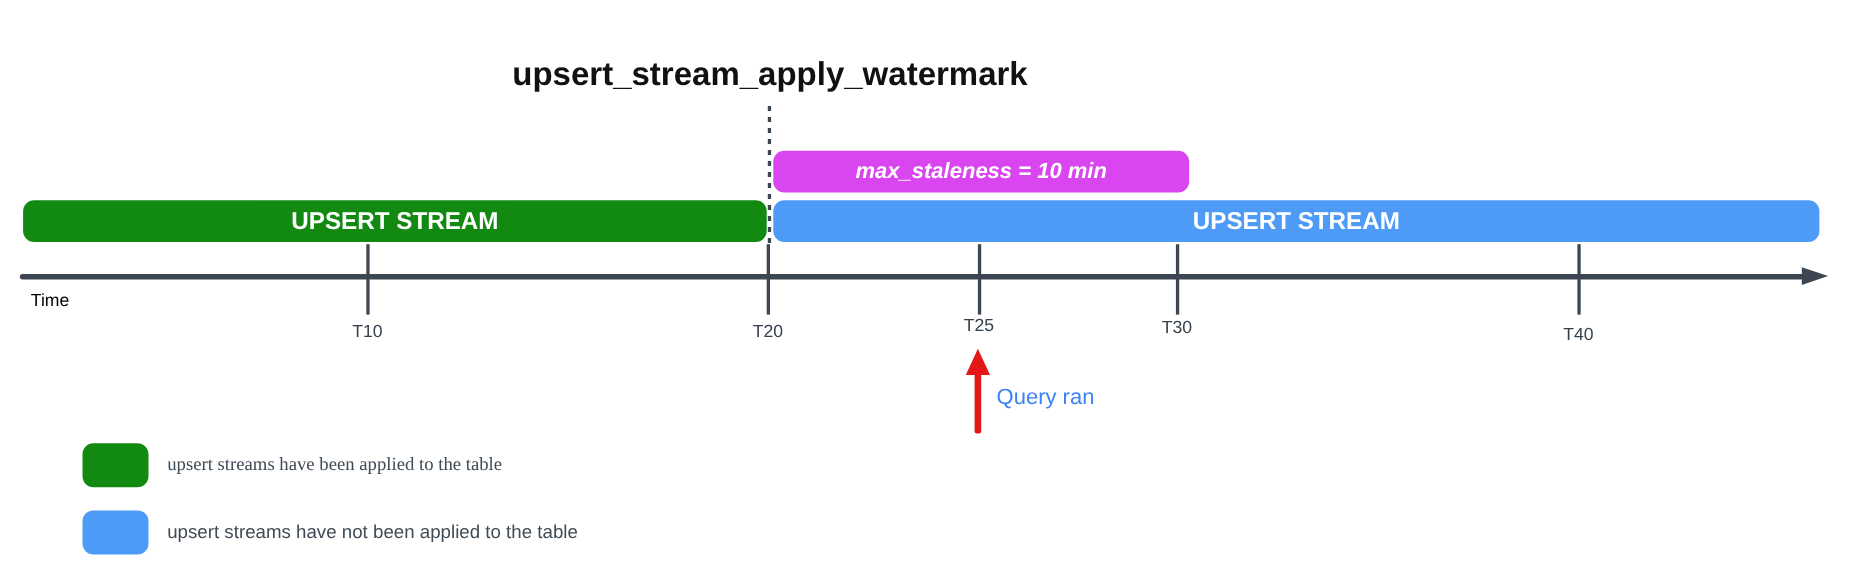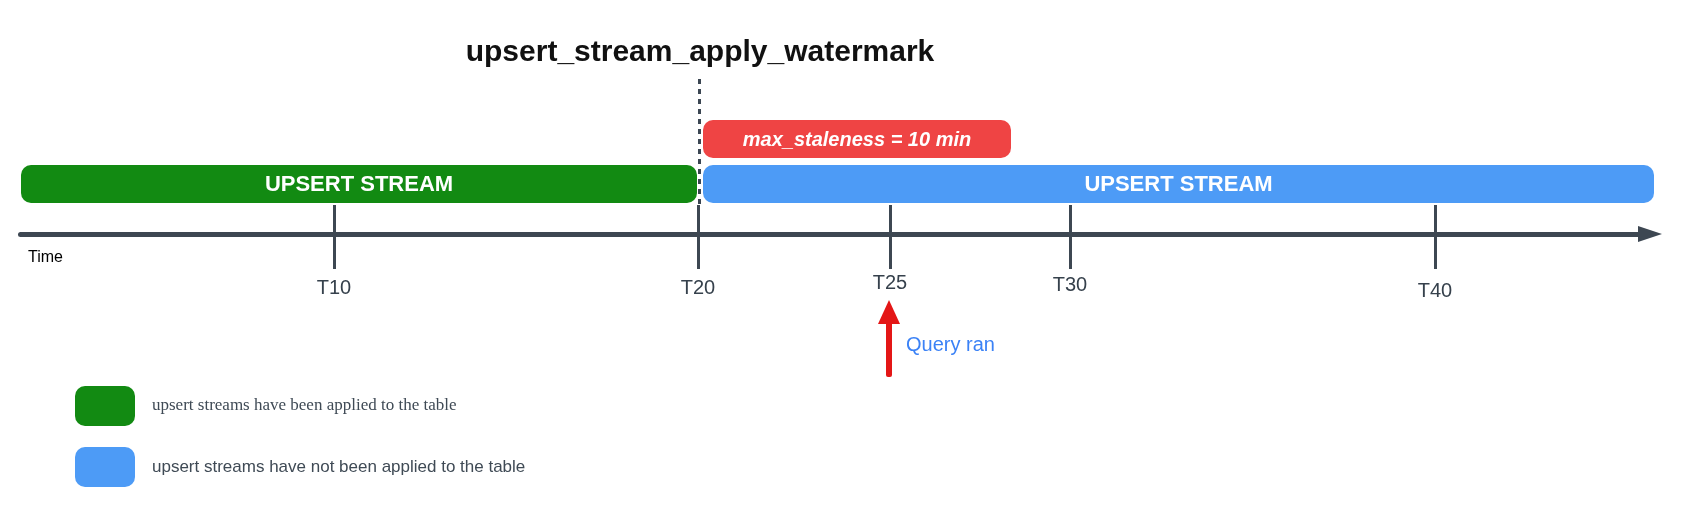--- a/index.html
+++ b/index.html
@@ -4,21 +4,21 @@
 <style>
   html, body { margin: 0; padding: 0; background: #ffffff; }
   .canvas {
     position: relative;
     width: 1696px;
     height: 530px;
     background: #ffffff;
     font-family: "Liberation Sans", sans-serif;
     overflow: hidden;
   }
-  .abs { position: absolute; }
+  .abs { position: absolute; margin-top: 17px; }
 
   .title {
     left: 700px; top: 34px;
     transform: translateX(-50%);
     font-size: 30px; font-weight: 700;
     color: #111111; white-space: nowrap;
   }
 
   .dotted-line {
     left: 698px; top: 79px;
@@ -31,22 +31,22 @@
   .bar {
     height: 38px; border-radius: 10px;
     display: flex; align-items: center; justify-content: center;
     color: #ffffff; font-weight: 700; 
     font-size: 22px; white-space: nowrap;
   }
   .bar-green  { left: 21px;  top: 165px; width: 676px; background: #128a12; }
   .bar-blue   { left: 703px; top: 165px; width: 951px; background: #4d9bf6; }
 
   .badge {
-    left: 703px; top: 120px; width: 308px; height: 38px;
-    background: #ef4444; border-radius: 10px;
+    left: 703px; top: 120px; width: 378px; height: 38px;
+    background: #d946ef; border-radius: 10px;
     display: flex; align-items: center; justify-content: center;
     color: #ffffff; font-weight: 700; font-style: italic; font-size: 20px;
     white-space: nowrap;
   }
 
   .axis-line {
     left: 18px; top: 232px; width: 1622px; height: 5px;
     background: #3d4752; border-radius: 3px;
   }
   .axis-arrowhead {
@@ -54,21 +54,21 @@
     border-top: 8px solid transparent;
     border-bottom: 8px solid transparent;
     border-left: 24px solid #3d4752;
   }
 
   .tick-line {
     top: 205px; width: 3px; height: 64px; background: #3d4752;
   }
   .tick-label {
     transform: translateX(-50%);
-    font-size: 20px; color: #36414c; white-space: nowrap;
+    font-size: 16px; color: #36414c; white-space: nowrap;
   }
   .time-label {
     left: 28px; top: 248px;
     font-size: 16px; color: #000000; text-align: center;
   }
 
   .query-arrow-head {
     left: 878px; top: 300px; width: 0; height: 0;
     border-left: 11px solid transparent;
     border-right: 11px solid transparent;

